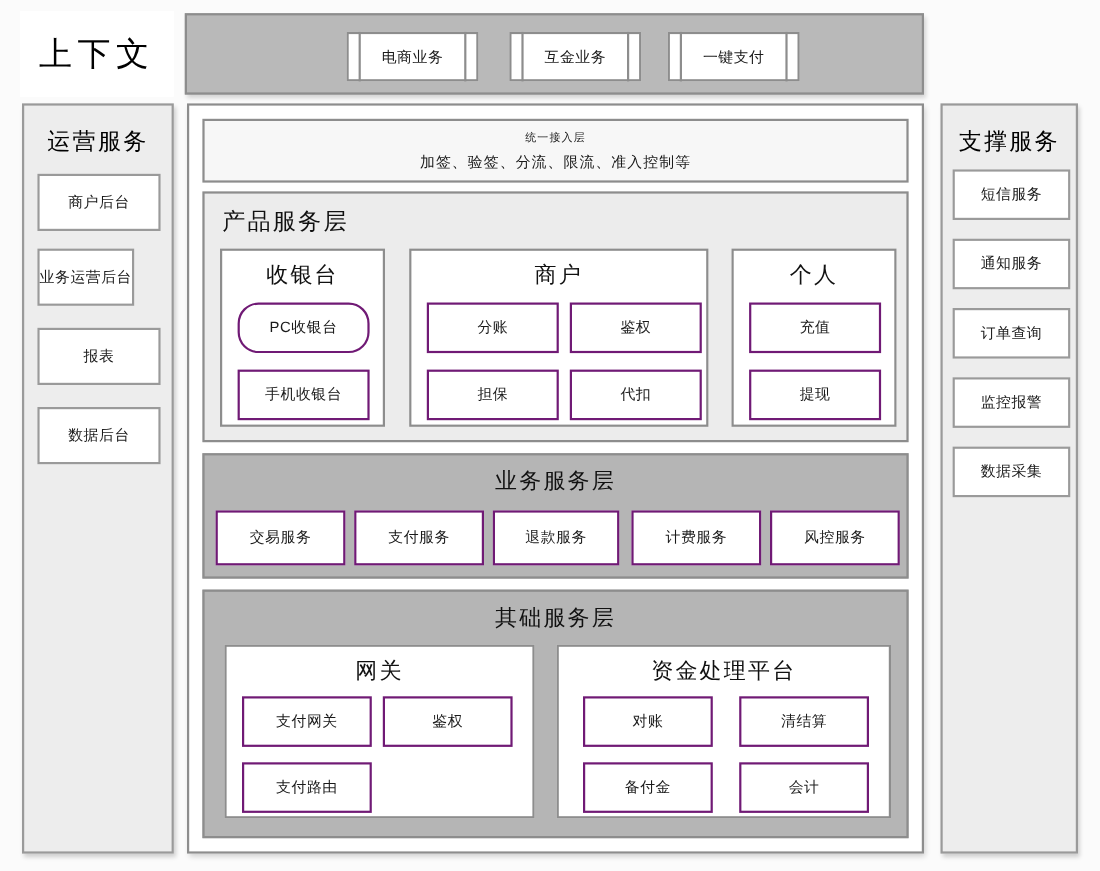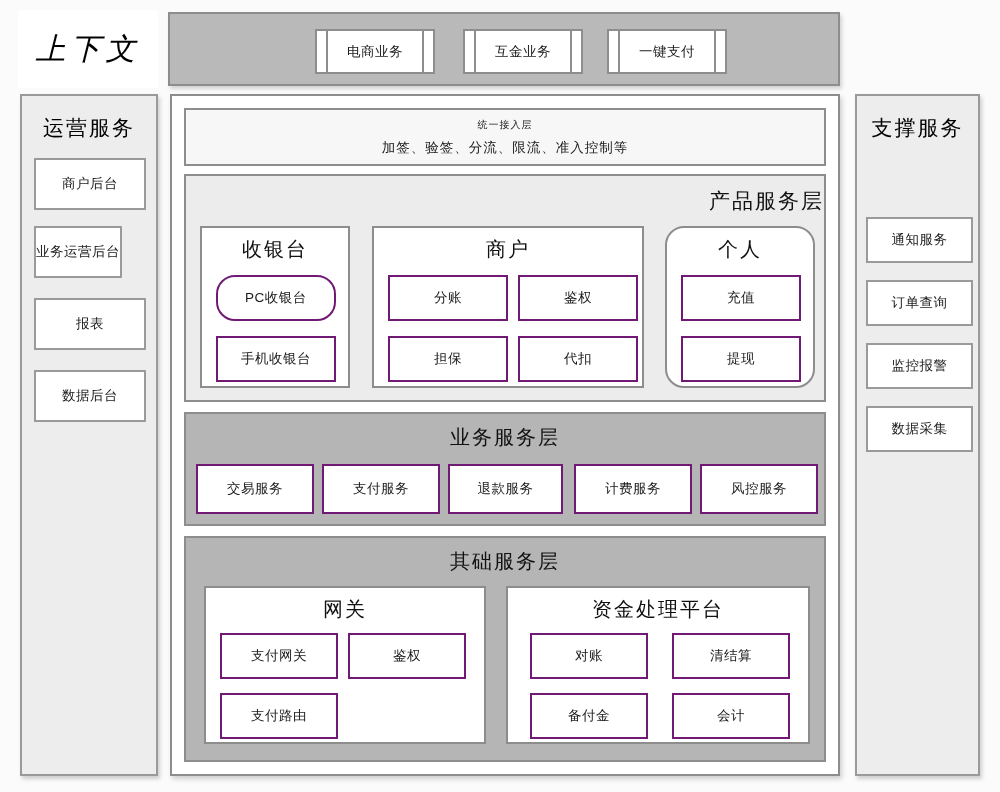--- a/index.html
+++ b/index.html
@@ -76,24 +76,25 @@
   
   .layer-light {
     background: #ececec;
     border: 2px solid #8d8d8d;
     display: block;
   }
   .layer-light > .layer-title {
     position: absolute;
     left: 0;
     right: 0;
-    text-align: right;
+    text-align: left;
     font-size: 21px;
     letter-spacing: 2px;
     color: #111;
+    padding-left: 16px;
   }
 
   
   .rail {
     background: #ededed;
     border: 2px solid #9a9a9a;
     display: block;
     box-shadow: 2px 3px 4px rgba(0,0,0,0.18);
   }
   .rail > .rail-title {
@@ -168,21 +169,21 @@
     border: 2px solid #8d8d8d;
     display: block;
     box-shadow: 2px 3px 5px rgba(0,0,0,0.18);
   }
 </style>
 </head>
 <body>
 
 <div id="canvas">
 
-  <div class="bx plate" style="left:18px; top:10px; width:140px; height:78px;font-style:italic;">
+  <div class="bx plate" style="left:18px; top:10px; width:140px; height:78px;">
     <span>上下文</span>
   </div>
 
   <div class="bx topbar" style="left:168px; top:12px; width:672px; height:74px;">
 
     <div class="proc" style="left:145px; top:15px; width:120px; height:45px;">
       <span>电商业务</span>
     </div>
 
     <div class="proc" style="left:437px; top:15px; width:120px; height:45px;">
@@ -207,20 +208,23 @@
       <span>报表</span>
     </div>
     <div class="bx cell" style="left:12px; top:274px; width:112px; height:52px;">
       <span>数据后台</span>
     </div>
   </div>
 
   <div class="bx rail" style="left:855px; top:94px; width:125px; height:682px;">
     <div class="rail-title" style="top:18px;">支撑服务</div>
 
+    <div class="bx cell" style="left:9px; top:58px; width:107px; height:46px;">
+      <span>短信服务</span>
+    </div>
     <div class="bx cell" style="left:9px; top:121px; width:107px; height:46px;">
       <span>通知服务</span>
     </div>
     <div class="bx cell" style="left:9px; top:184px; width:107px; height:46px;">
       <span>订单查询</span>
     </div>
     <div class="bx cell" style="left:9px; top:247px; width:107px; height:46px;">
       <span>监控报警</span>
     </div>
     <div class="bx cell" style="left:9px; top:310px; width:107px; height:46px;">
@@ -257,21 +261,21 @@
           <span>鉴权</span>
         </div>
         <div class="bx cell" style="left:14px; top:108px; width:120px; height:46px;">
           <span>担保</span>
         </div>
         <div class="bx cell" style="left:144px; top:108px; width:120px; height:46px;">
           <span>代扣</span>
         </div>
       </div>
 
-      <div class="bx group" style="left:479px; top:50px; width:150px; height:162px;border-radius:19px;">
+      <div class="bx group" style="left:479px; top:50px; width:150px; height:162px;">
         <div class="grp-title" style="top:8px;">个人</div>
         <div class="bx cell" style="left:14px; top:47px; width:120px; height:46px;">
           <span>充值</span>
         </div>
         <div class="bx cell" style="left:14px; top:108px; width:120px; height:46px;">
           <span>提现</span>
         </div>
       </div>
     </div>
 

